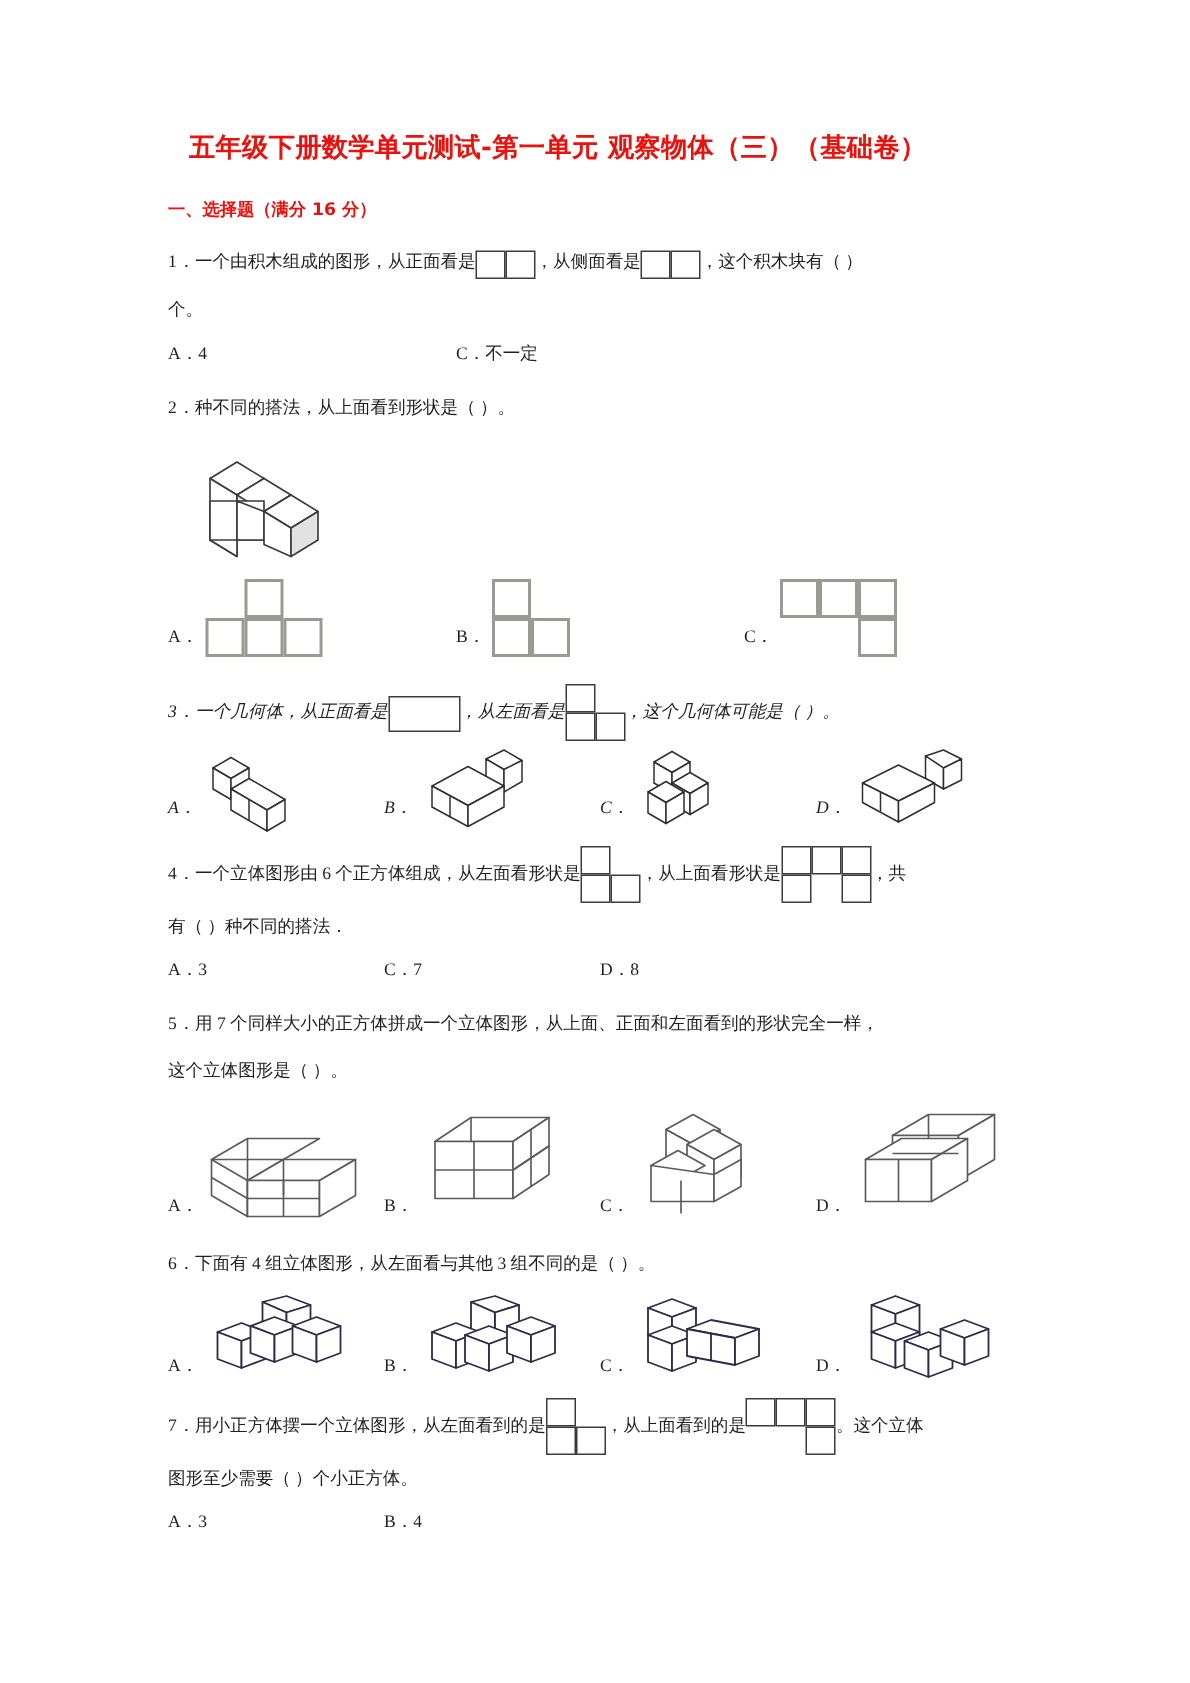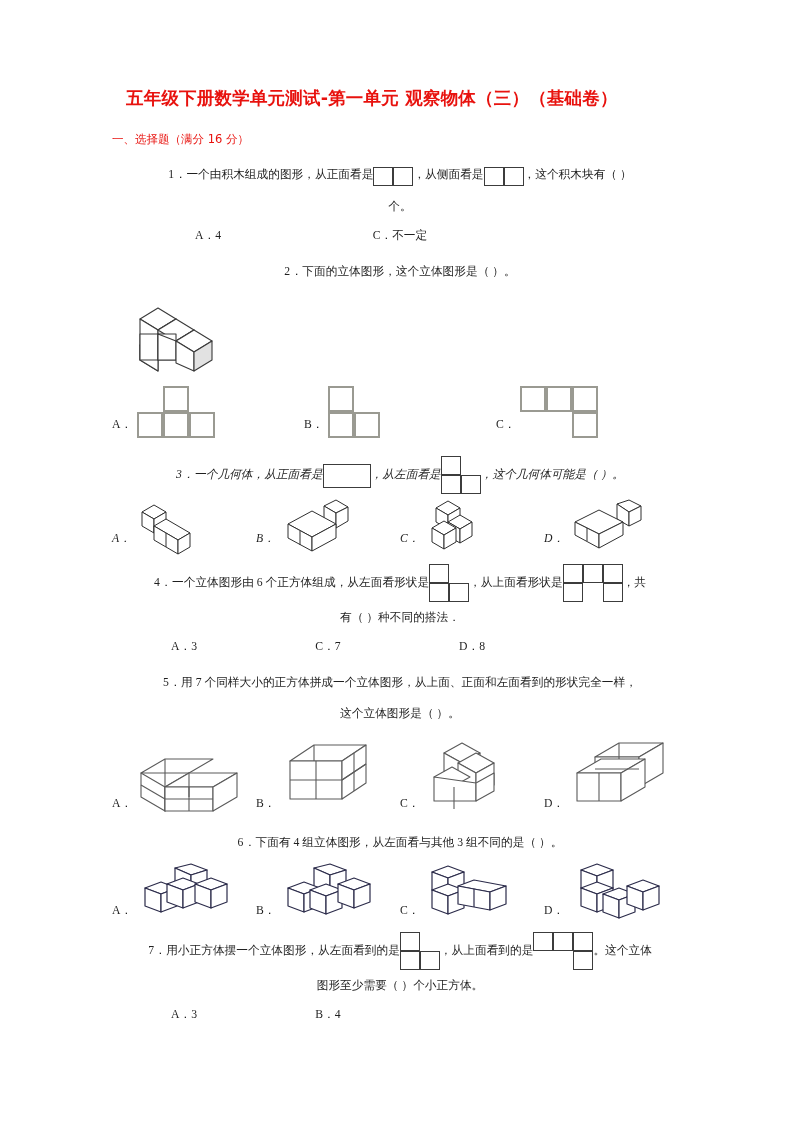--- a/index.html
+++ b/index.html
@@ -35,29 +35,28 @@
     font-size: 17.5px;
     letter-spacing: 0.2px;
     text-align: left;
     white-space: nowrap;
     margin: 0 0 22px 14px;
     font-family: "DejaVu Sans", "Liberation Sans", sans-serif;
   }
 
   .section-head {
     color: #e8120e;
-    font-weight: normal;
+    font-weight: bold;
     font-size: 11.5px;
     margin: 0 0 12px 0;
     font-family: "DejaVu Sans", "Liberation Sans", sans-serif;
   }
 
   .q {
     margin: 0 0 6px 0;
-    text-align: center;
   }
   .qline {
     font-size: 11.7px;
     line-height: 31px;
     color: #1f1f1f;
     display: block;
   }
   .qline .num { letter-spacing: 0.5px; }
   .inline-fig {
     display: inline-block;
@@ -122,21 +121,21 @@
     <div class="q">
       <div class="qline"><span class="num">1</span><span>．一个由积木组成的图形，从正面看是</span><span class="inline-fig"><span class="grid" style="display:inline-block;width:40px;height:19px;position:relative;vertical-align:middle;"><span class="c" style="left:0;top:0;width:20px;height:19px;"></span><span class="c" style="left:20px;top:0;width:20px;height:19px;"></span></span></span><span>，从侧面看是</span><span class="inline-fig"><span class="grid" style="display:inline-block;width:40px;height:19px;position:relative;vertical-align:middle;"><span class="c" style="left:0;top:0;width:20px;height:19px;"></span><span class="c" style="left:20px;top:0;width:20px;height:19px;"></span></span></span><span>，这个积木块有（    ）</span></div>
       <div class="qline">个。</div>
       <div class="opts three">
         <div class="opt"><span>A．</span><span>4</span></div>
         <div class="opt"><span>C．</span><span>不一定</span></div>
       </div>
     </div>
 
     <div class="q" style="margin-top:2px;">
-      <div class="qline"><span class="num">2</span><span>．下面的立体图形，这个立体图形是（    ）。</span></div>
+      <div class="qline"><span class="num">2</span><span>．种不同的搭法，从上面看到形状是（    ）。</span></div>
 
       <div style="margin:10px 0 14px 20px;">
         <svg width="105" height="75" viewBox="0 0 105 75">
           <g fill="#ffffff" stroke="#3a3a3a" stroke-width="1.1" stroke-linejoin="round">
 
             <polygon points="8,22 26,11 44,22 26,33" fill="#ffffff"></polygon>
             <polygon points="8,22 8,48 26,59 26,33" fill="#ffffff"></polygon>
             <polygon points="26,33 44,22 44,48 26,59" fill="#e2e2e2"></polygon>
 
             <polygon points="8,48 26,59 26,74 8,63" fill="#ffffff"></polygon>

